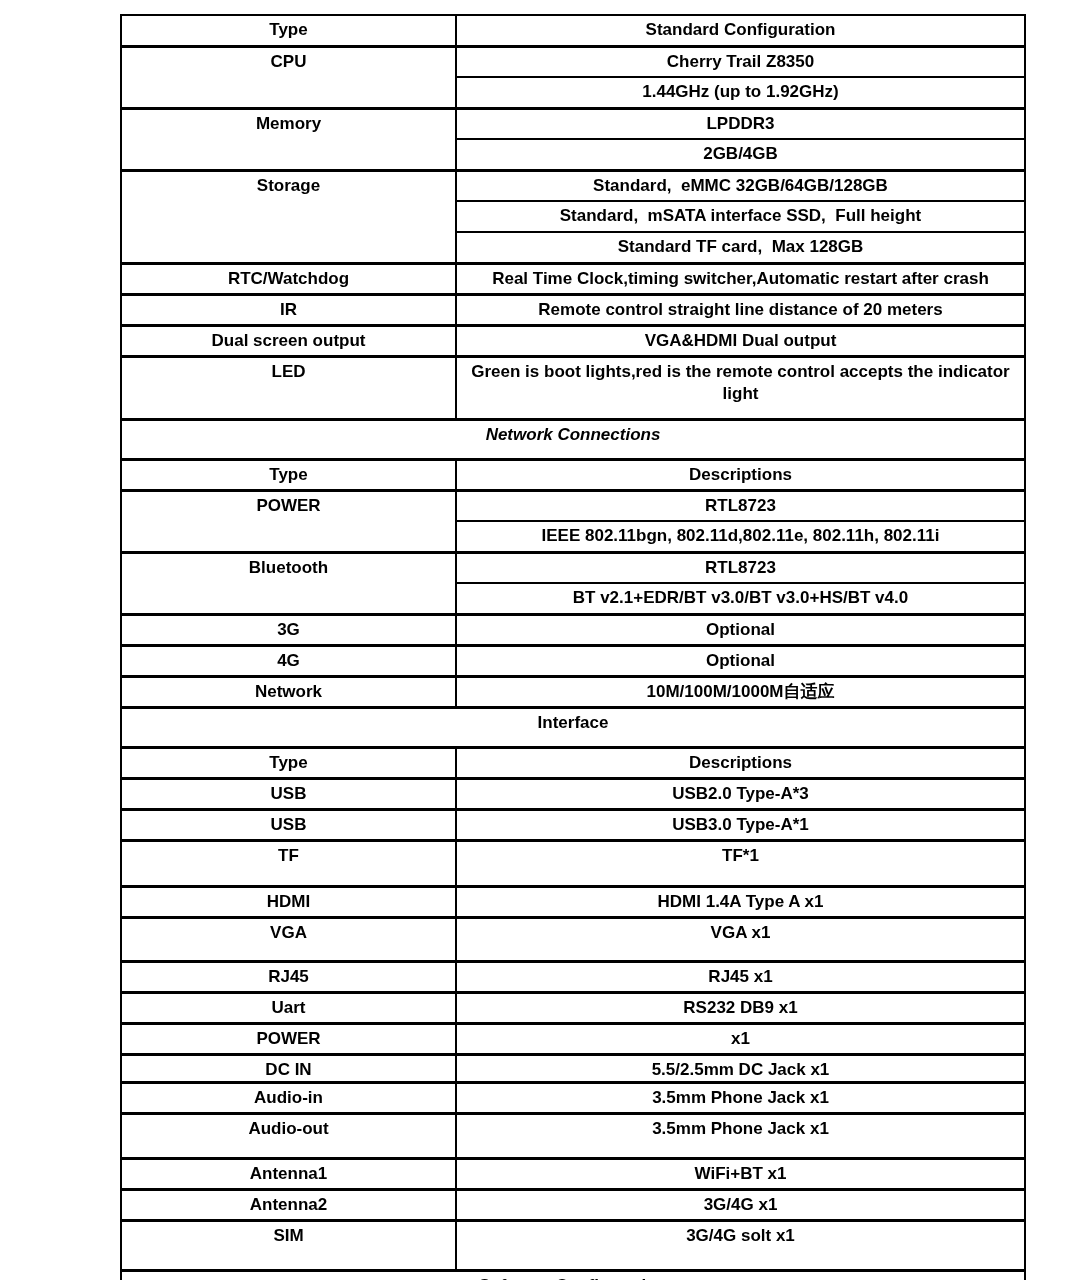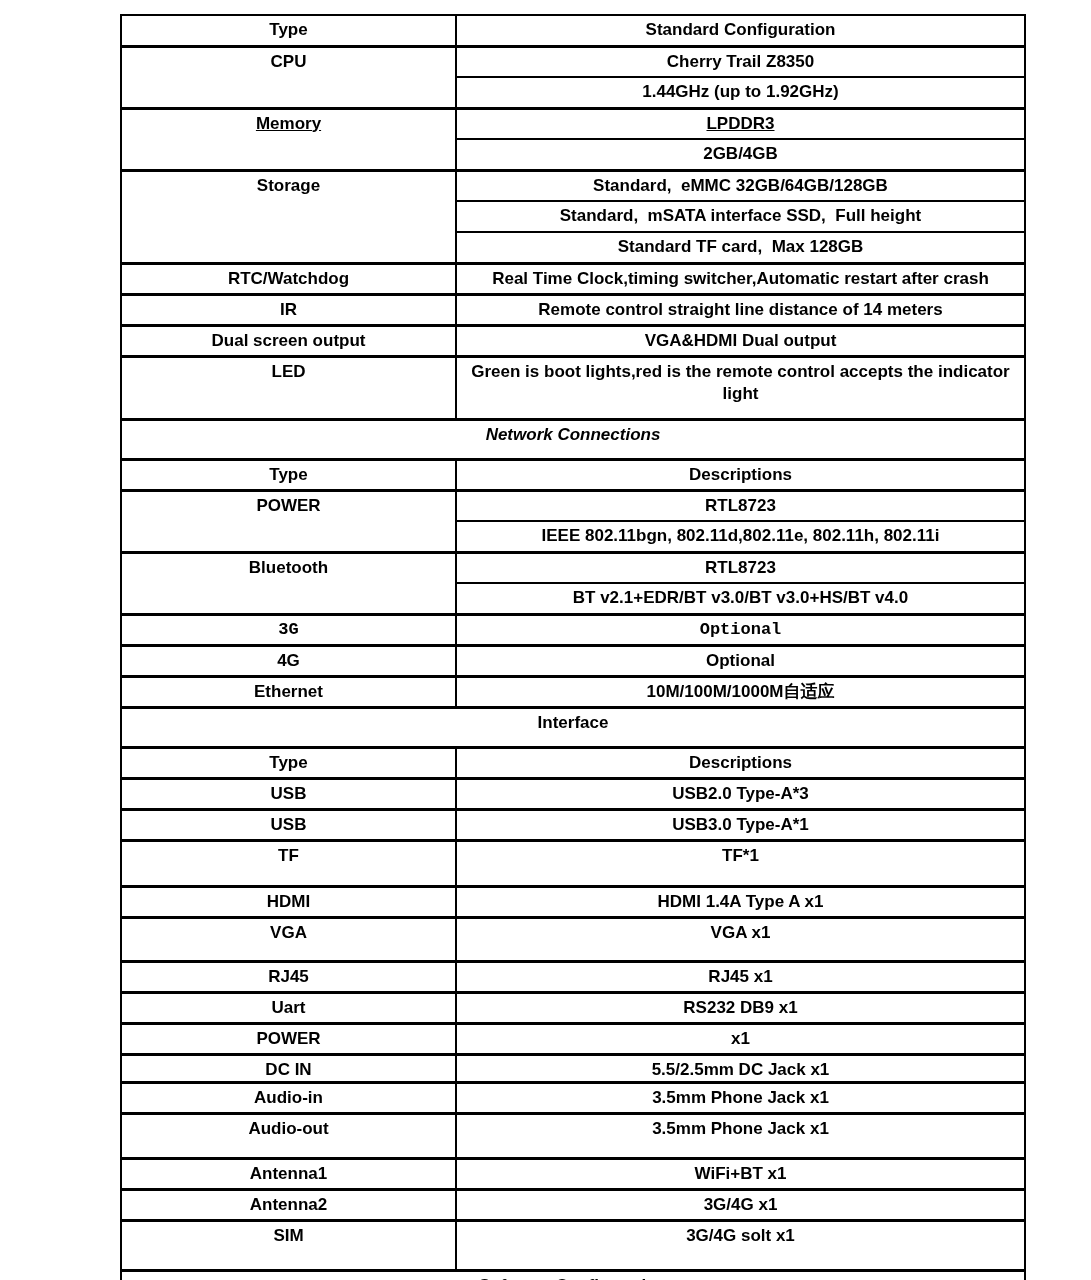--- a/index.html
+++ b/index.html
@@ -49,21 +49,21 @@
         <td>Type</td>
         <td>Standard Configuration</td>
       </tr>
       <tr style="height: 31px;">
         <td rowspan="2">CPU</td>
         <td>Cherry Trail Z8350</td>
       </tr>
       <tr class="group-end" style="height: 31px;">
         <td>1.44GHz&nbsp;(up to 1.92GHz)</td>
       </tr>
-      <tr style="height: 31px; text-decoration: underline;">
+      <tr style="height: 31px;">
         <td rowspan="2">Memory</td>
         <td>LPDDR3</td>
       </tr>
       <tr class="group-end" style="height: 31px;">
         <td>2GB/4GB</td>
       </tr>
       <tr style="height: 31px;">
         <td rowspan="3">Storage</td>
         <td>Standard,&nbsp; eMMC 32GB/64GB/128GB</td>
       </tr>
@@ -72,21 +72,21 @@
       </tr>
       <tr class="group-end" style="height: 31px;">
         <td>Standard TF card,&nbsp; Max 128GB</td>
       </tr>
       <tr class="group-end" style="height: 31px;">
         <td>RTC/Watchdog</td>
         <td>Real Time Clock,timing switcher,Automatic restart after crash</td>
       </tr>
       <tr class="group-end" style="height: 31px;">
         <td>IR</td>
-        <td>Remote control straight line distance of 14 meters</td>
+        <td>Remote control straight line distance of 20 meters</td>
       </tr>
       <tr class="group-end" style="height: 31px;">
         <td>Dual screen output</td>
         <td>VGA&amp;HDMI Dual output</td>
       </tr>
       <tr class="group-end" style="height: 63px;">
         <td>LED</td>
         <td>Green is boot lights,red is the remote control accepts the indicator light</td>
       </tr>
       <tr class="group-end" style="height: 40px; font-style: italic;">
@@ -103,30 +103,30 @@
       <tr class="group-end" style="height: 31px;">
         <td>IEEE 802.11bgn, 802.11d,802.11e, 802.11h, 802.11i</td>
       </tr>
       <tr style="height: 31px;">
         <td rowspan="2">Bluetooth</td>
         <td>RTL8723</td>
       </tr>
       <tr class="group-end" style="height: 31px;">
         <td>BT v2.1+EDR/BT v3.0/BT v3.0+HS/BT v4.0</td>
       </tr>
-      <tr class="group-end" style="height: 31px; font-family: Liberation Mono, monospace;">
+      <tr class="group-end" style="height: 31px;">
         <td>3G</td>
         <td>Optional</td>
       </tr>
       <tr class="group-end" style="height: 31px;">
         <td>4G</td>
         <td>Optional</td>
       </tr>
       <tr class="group-end" style="height: 31px;">
-        <td>Ethernet</td>
+        <td>Network</td>
         <td>10M/100M/1000M自适应</td>
       </tr>
       <tr class="group-end" style="height: 40px;">
         <td colspan="2">Interface</td>
       </tr>
       <tr class="group-end" style="height: 31px;">
         <td>Type</td>
         <td>Descriptions</td>
       </tr>
       <tr class="group-end" style="height: 31px;">

